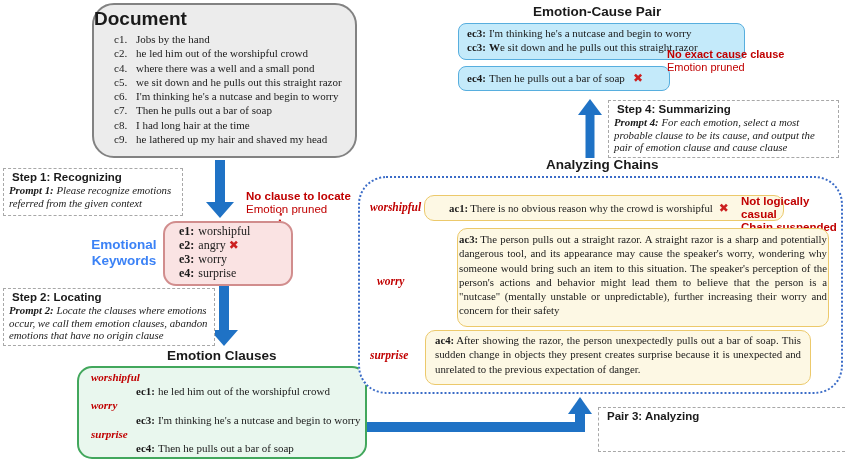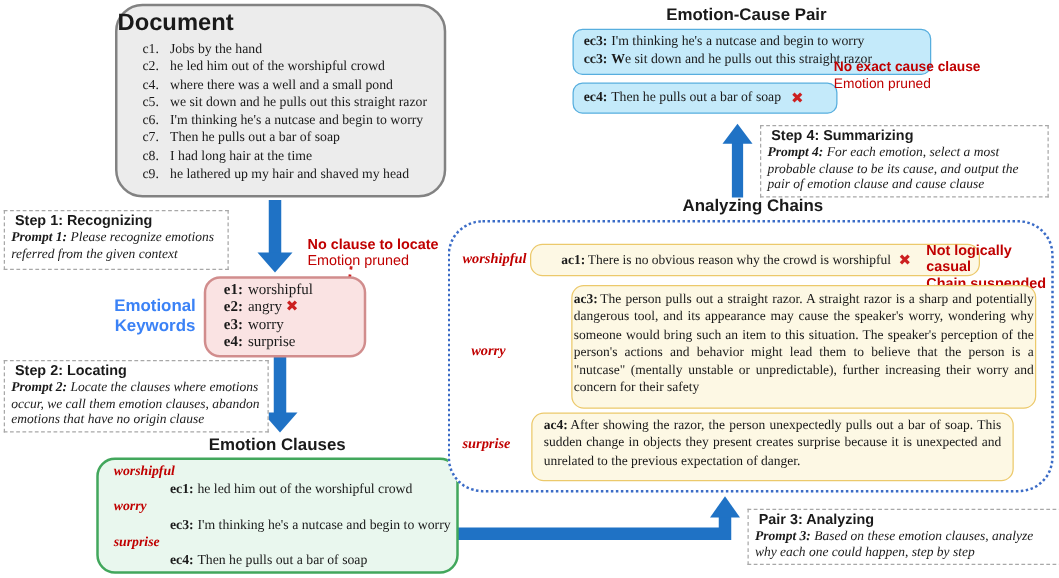--- a/index.html
+++ b/index.html
@@ -220,16 +220,15 @@
     <span class="b">ac3:</span><span>The person pulls out a straight razor. A straight razor is a sharp and potentially dangerous tool, and its appearance may cause the speaker's worry, wondering why someone would bring such an item to this situation. The speaker's perception of the person's actions and behavior might lead them to believe that the person is a "nutcase" (mentally unstable or unpredictable), further increasing their worry and concern for their safety</span>
   </div>
 
   <div class="abs em-label ac-em em-surprise">surprise</div>
   <div class="abs yellow-box ac4">
     <span class="b">ac4:</span><span>After showing the razor, the person unexpectedly pulls out a bar of soap. This sudden change in objects they present creates surprise because it is unexpected and unrelated to the previous expectation of danger.</span>
   </div>
 
   <div class="abs step step3">
     <div class="step-title">Pair 3: Analyzing</div>
-    <div class="step-prompt"><span class="pl">Prompt 3:</span> <span>Based on these emotion clauses, analyze why each one could happen, step by step</span></div>
   </div>
 
 </div>
 
 </body></html>

